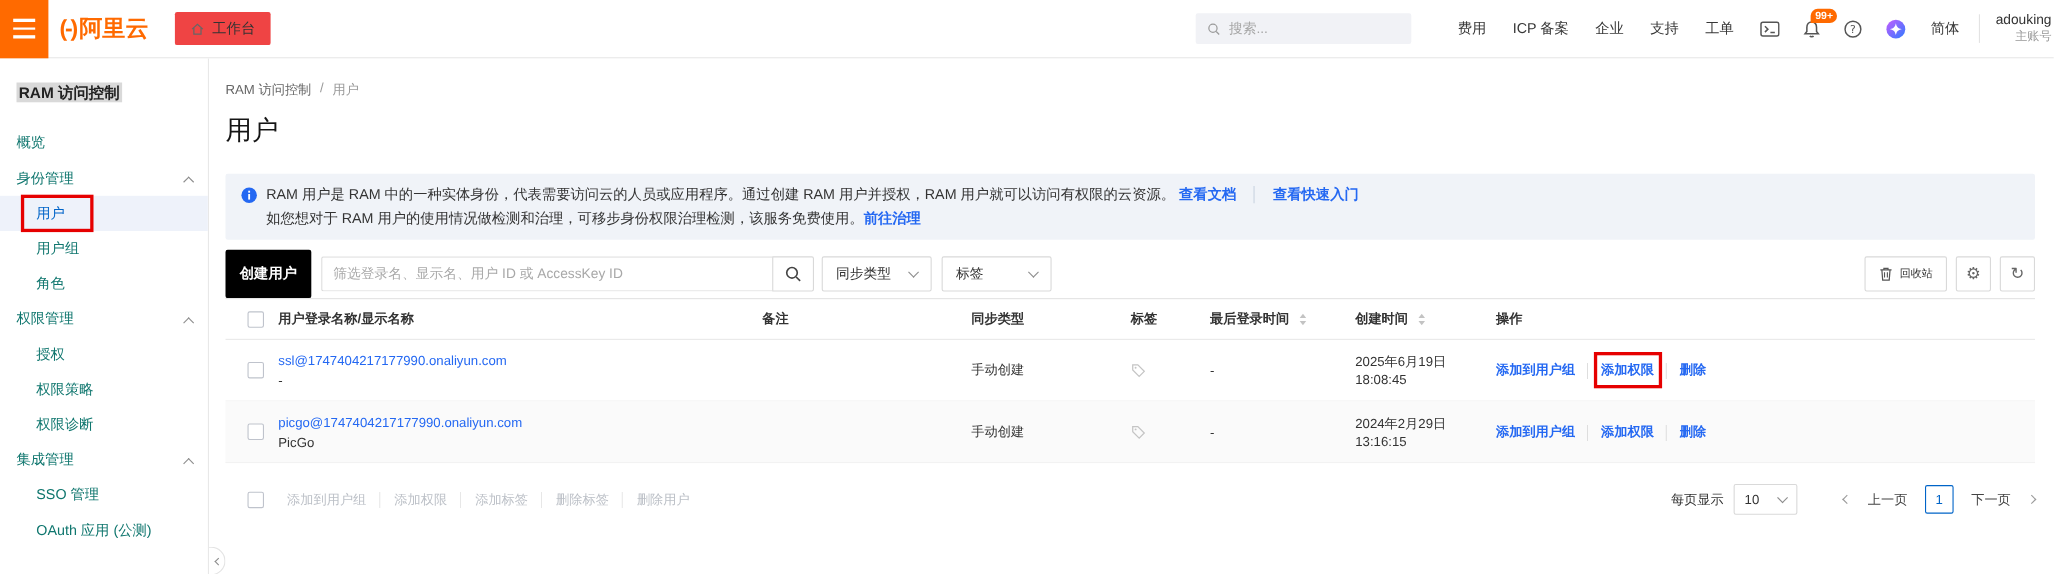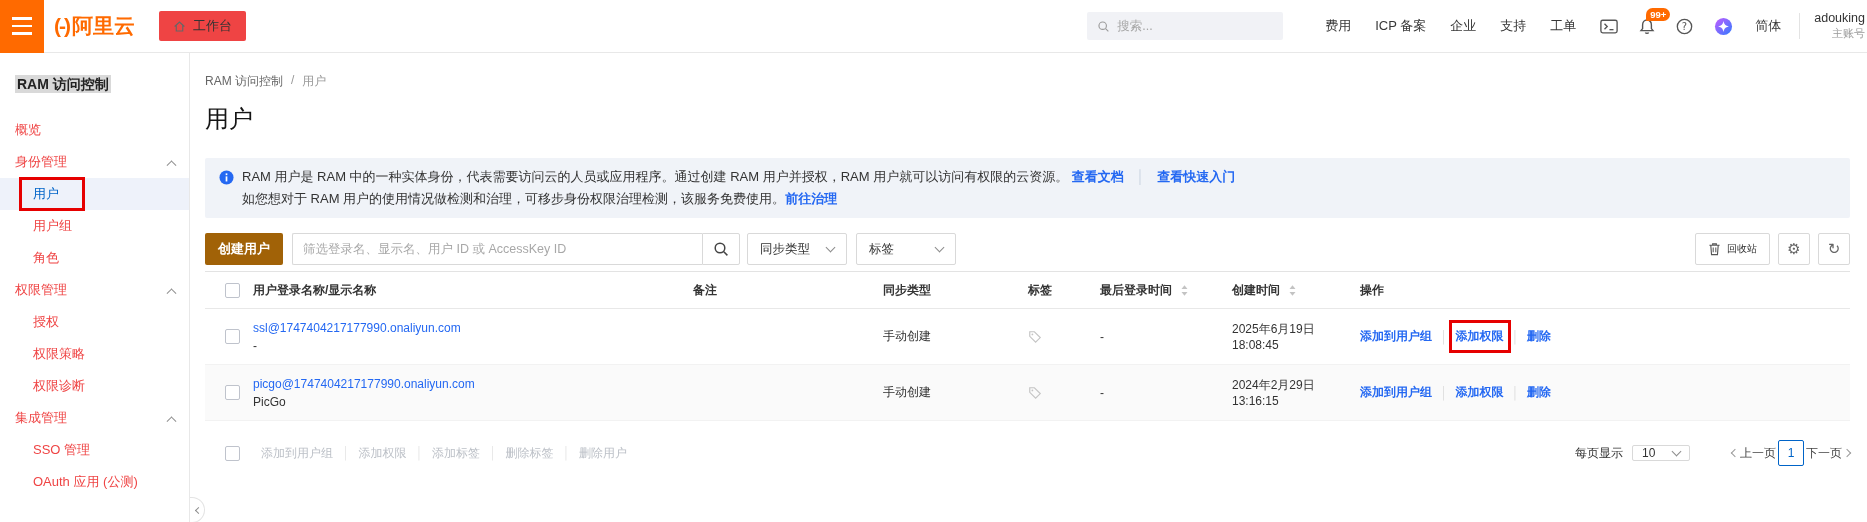--- a/index.html
+++ b/index.html
@@ -33,21 +33,21 @@
   .top-divider { width:1px; height:26px; background:#e3e3e3; margin:0 14px 0 18px; }
   .account { line-height:1.25; padding-right:2px; cursor:pointer; }
   .account .an { font-size:12.5px; color:#333; }
   .account .at { font-size:11px; color:#999; text-align:right; }
 
   
   .sidebar { position:absolute; left:0; top:53px; width:190px; bottom:0; background:#fff;
     border-right:1px solid #e8e8e8; overflow:hidden; }
   .side-title { padding:23px 0 0 15px; height:61px; font-size:14px; font-weight:bold; color:#222; }
   .side-title span { background:#d9d9d9; padding:1px 2px; }
-  .nav-item { height:32px; display:flex; align-items:center; font-size:13px; color:#ef4444;
+  .nav-item { height:32px; display:flex; align-items:center; font-size:13px; color:#0f766e;
     padding-left:15px; padding-right:14px; cursor:pointer; position:relative; }
   .nav-item.sub { padding-left:33px; }
   .nav-item.group { justify-content:space-between; }
   .nav-item.selected { background:#eef2fa; color:#0064c8; }
   .caret { display:inline-block; width:7px; height:7px; border-right:1.3px solid #8c8c8c;
     border-bottom:1.3px solid #8c8c8c; }
   .caret.up { transform:rotate(-135deg) translate(-2px,-2px); }
   .caret.down { transform:rotate(45deg); margin-top:-4px; }
   .collapse-handle { position:absolute; left:190px; top:497px; width:15px; height:26px;
     background:#fff; border:1px solid #e3e3e3; border-left:none; border-radius:0 14px 14px 0;
@@ -63,21 +63,21 @@
 
   .banner { margin-top:24px; background:#f0f3f8; border-radius:2px; padding:8px 14px;
     font-size:13px; color:#333; }
   .banner-row { display:flex; align-items:flex-start; line-height:22px; }
   .banner-row .binfo { margin:4px 8px 0 0; flex:0 0 auto; }
   .blink { color:#2468f2; font-weight:bold; cursor:pointer; white-space:nowrap; }
   .bsep { color:#c9d2e0; margin:0 9px; }
   .banner-line2 { margin-left:23px; line-height:22px; }
 
   .toolbar { margin-top:15px; display:flex; align-items:center; height:32px; }
-  .btn-primary { height:32px; background:#a16207; color:#fff; font-size:13px; font-weight:bold;
+  .btn-primary { height:44px; background:#000000; color:#fff; font-size:13px; font-weight:bold;
     border:none; border-radius:2px; padding:0 13px; cursor:pointer; font-family:Liberation Serif, serif; }
   .filter-group { display:flex; margin-left:9px; height:32px; }
   .filter-input { width:410px; height:32px; border:1px solid #d9d9d9; border-right:none;
     border-radius:2px 0 0 2px; padding:0 10px; font-size:12.5px; outline:none; font-family:inherit; color:#333; }
   .filter-input::placeholder { color:#a8a8a8; }
   .search-btn { width:38px; height:32px; border:1px solid #d9d9d9; border-radius:0 2px 2px 0;
     background:#fff; display:flex; align-items:center; justify-content:center; cursor:pointer; }
   .select-box { height:32px; border:1px solid #d9d9d9; border-radius:2px; background:#fff;
     display:flex; align-items:center; justify-content:space-between; padding:0 12px; font-size:12.5px;
     color:#333; cursor:pointer; }
@@ -119,23 +119,23 @@
   .dash { color:#333; }
 
   
   .tfooter { display:flex; align-items:center; justify-content:space-between; padding:19px 0 18px 0; }
   .batch { display:flex; align-items:center; font-size:12px; }
   .batch .checkbox { margin:0 21px 0 20px; }
   .batch-link { color:#bcc0c7; cursor:not-allowed; white-space:nowrap; }
   .batch-sep { color:#e6e6e6; margin:0 9px; }
   .pager { display:flex; align-items:center; font-size:12px; color:#333; }
   .pager .lbl { margin-right:9px; }
-  .size-select { width:58px; height:16px; border:1px solid #d9d9d9; border-radius:2px; display:flex;
+  .size-select { width:58px; height:28px; border:1px solid #d9d9d9; border-radius:2px; display:flex;
     align-items:center; justify-content:space-between; padding:0 9px; cursor:pointer; background:#fff; }
-  .pg-nav { display:flex; align-items:center; gap:2px; margin-left:42px; }
+  .pg-nav { display:flex; align-items:center; gap:16px; margin-left:42px; }
   .pg-text { cursor:pointer; color:#444; }
   .pg-chev { display:flex; align-items:center; cursor:pointer; }
   .pg-chev .caret { width:6px; height:6px; border-color:#9a9a9a; }
   .pg-chev.left .caret { transform:rotate(135deg); }
   .pg-chev.right .caret { transform:rotate(-45deg); }
   .pg-current { width:26px; height:26px; border:1px solid #0064c8; color:#0064c8; border-radius:2px;
     display:flex; align-items:center; justify-content:center; cursor:pointer; background:#fff; }
 
   
   .red-annot { position:relative; }

